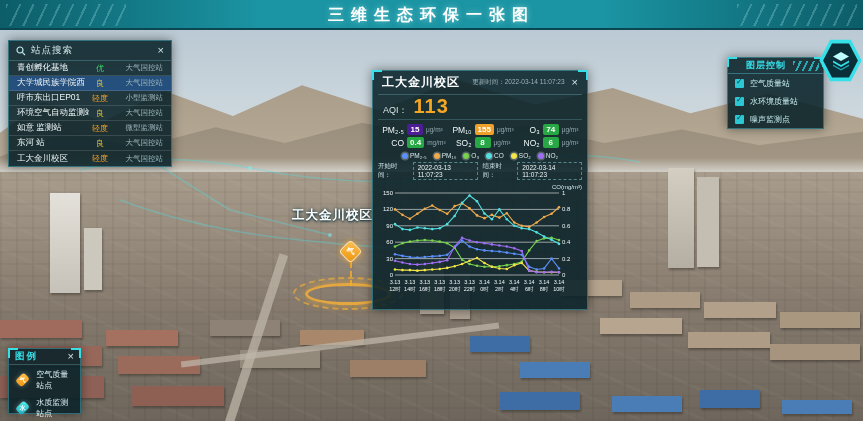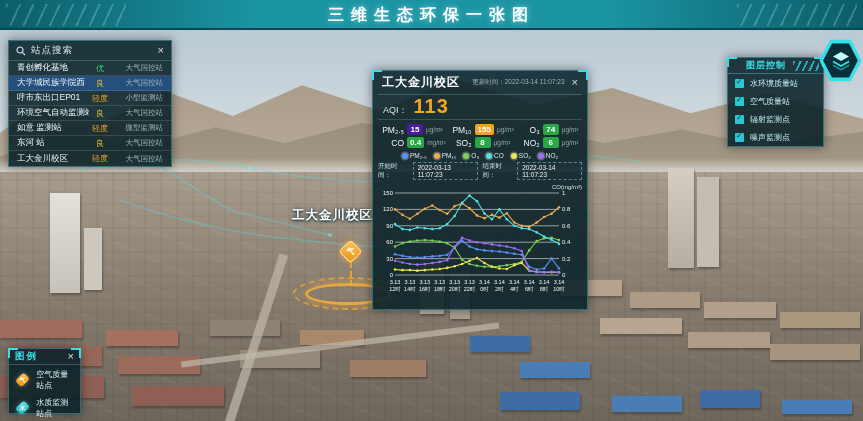--- a/index.html
+++ b/index.html
@@ -495,29 +495,25 @@
       </svg>
   </div>
 
   <div id="layer-panel" class="panel corner">
     <div class="hd">
       <span class="t">图层控制</span>
       <span class="hatch"></span>
     </div>
     <div class="lrow">
         <span class="chk"></span>
-        <span class="lb">水环境质量站</span>
-      </div>
-    <div class="lrow">
-        <span class="chk"></span>
         <span class="lb">空气质量站</span>
       </div>
     <div class="lrow">
         <span class="chk"></span>
-        <span class="lb">辐射监测点</span>
+        <span class="lb">水环境质量站</span>
       </div>
     <div class="lrow">
         <span class="chk"></span>
         <span class="lb">噪声监测点</span>
       </div>
   </div>
 
   <div id="hex-btn">
     <div class="hex-out"></div>
     <div class="hex-in">

